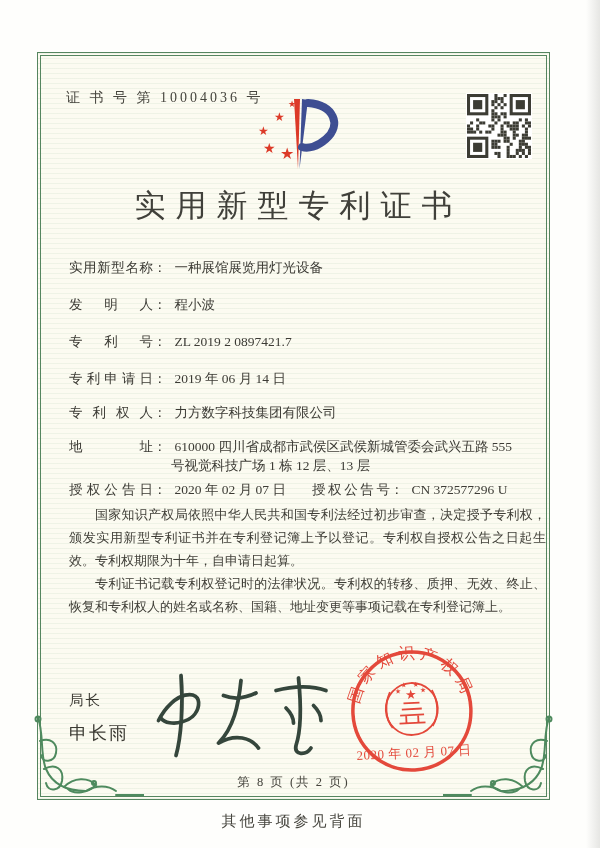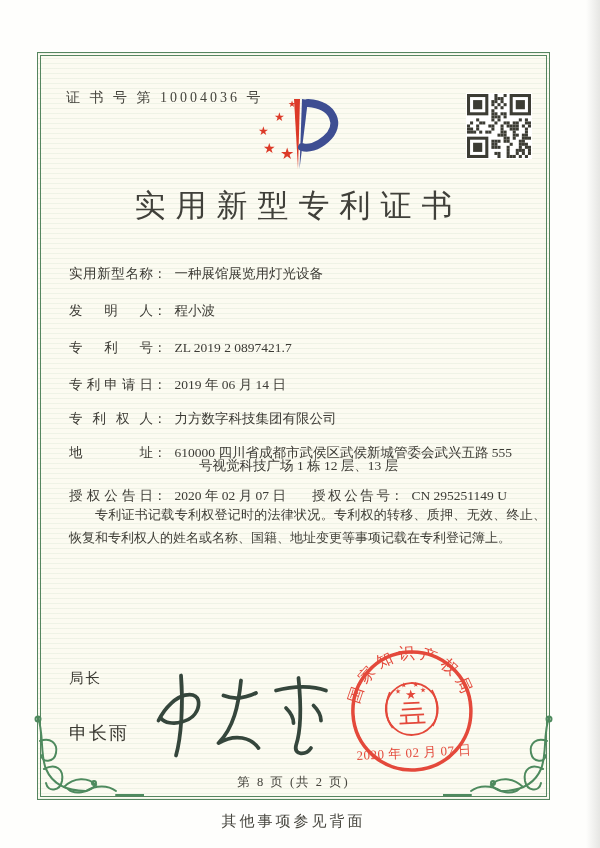--- a/index.html
+++ b/index.html
@@ -22,40 +22,40 @@
   .frame::before { content:""; position:absolute; inset:2px; border:1px solid #55855f; pointer-events:none; }
 
   .cert-no { position:absolute; left:28px; top:36px; font-size:14px; letter-spacing:3px; color:#46453e; }
 
   .logo { position:absolute; left:200px; top:38px; width:110px; height:88px; }
   .qr   { position:absolute; left:428px; top:40px; width:66px; height:66px; background:#fff; padding:1px; }
 
   .title { position:absolute; left:0; top:132px; width:100%; text-align:center;
     font-size:31px; font-weight:400; letter-spacing:10px; color:#40403a; text-indent:10px; }
 
-  .frow { position:absolute; left:31px; font-size:13.5px; color:#3c3b35; white-space:nowrap;margin-top:6px; }
+  .frow { position:absolute; left:31px; font-size:13.5px; color:#3c3b35; white-space:nowrap; }
   .flabel { display:inline-block; width:84px; text-align:justify; text-align-last:justify; vertical-align:top; }
   .fcolon { display:inline-block; margin-right:8px; }
   .fvalue { display:inline-block; }
   .frow-name    { top:206px; }
   .frow-inv     { top:243px; }
   .frow-patno   { top:280px; }
   .frow-filed   { top:317px; }
   .frow-owner   { top:351px; }
   .frow-addr    { top:385px; }
-  .addr-line2   { position:absolute; left:133px; top:404px; font-size:13.5px; white-space:nowrap;margin-left:28px; }
+  .addr-line2   { position:absolute; left:133px; top:404px; font-size:13.5px; white-space:nowrap; }
   .frow-grant   { top:428px; }
   .grant2 { margin-left:26px; }
   .grant2 .flabel { width:78px; }
 
   .paras { position:absolute; left:31px; top:450px; width:477px;
     font-size:13px; line-height:23px; text-align:justify; color:#3f3e37; }
   .paras p { text-indent:2em; }
 
-  .sig-role { position:absolute; left:31px; top:616px; font-size:14.5px; letter-spacing:2px; color:#3b3a33; }
+  .sig-role { position:absolute; left:31px; top:638px; font-size:14.5px; letter-spacing:2px; color:#3b3a33; }
   .sig-name { position:absolute; left:31px; top:668px; font-size:18px; letter-spacing:2px; color:#3b3a33; }
   .sig-autograph { position:absolute; left:98px; top:615px; width:200px; height:100px; }
 
   .seal { position:absolute; left:306px; top:592px; width:136px; height:136px;
     opacity:0.92; transform:rotate(-3deg); }
 
   .page-no { position:absolute; left:0; top:721px; width:100%; text-align:center;
     font-size:12.5px; letter-spacing:2px; color:#45443d; }
 
   .ornament { position:absolute; width:112px; height:92px; bottom:-8px; }
@@ -229,24 +229,25 @@
     <span class="flabel">专利申请日</span><span class="fcolon">：</span><span class="fvalue">2019 年 06 月 14 日</span>
   </div>
   <div class="frow frow-owner">
     <span class="flabel">专利权人</span><span class="fcolon">：</span><span class="fvalue">力方数字科技集团有限公司</span>
   </div>
   <div class="frow frow-addr">
     <span class="flabel">地址</span><span class="fcolon">：</span><span class="fvalue">610000 四川省成都市武侯区武侯新城管委会武兴五路 555</span>
   </div>
   <div class="addr-line2">号视觉科技广场 1 栋 12 层、13 层</div>
   <div class="frow frow-grant">
-    <span><span class="flabel">授权公告日</span><span class="fcolon">：</span><span class="fvalue">2020 年 02 月 07 日</span></span><span class="grant2"><span class="flabel">授权公告号</span><span class="fcolon">：</span><span class="fvalue">CN 295251149 U</span></span>
+    <span><span class="flabel">授权公告日</span><span class="fcolon">：</span><span class="fvalue">2020 年 02 月 07 日</span></span><span class="grant2"><span class="flabel">授权公告号</span><span class="fcolon">：</span><span class="fvalue">CN 372577296 U</span></span>
   </div>
 
   <div class="paras">
+    <p>国家知识产权局依照中华人民共和国专利法经过初步审查，决定授予专利权，颁发实用新型专利证书并在专利登记簿上予以登记。专利权自授权公告之日起生效。专利权期限为十年，自申请日起算。</p>
     <p>专利证书记载专利权登记时的法律状况。专利权的转移、质押、无效、终止、恢复和专利权人的姓名或名称、国籍、地址变更等事项记载在专利登记簿上。</p>
   </div>
 
   <div class="sig-role">局长</div>
   <div class="sig-name">申长雨</div>
   <svg class="sig-autograph" viewBox="0 0 160 80" aria-hidden="true">
     <g fill="none" stroke="#35463c" stroke-width="3" stroke-linecap="round" stroke-linejoin="round">
       <path d="M18,42 C30,18 52,16 50,30 C48,44 26,48 20,40"></path>
       <path d="M36,6 C38,30 36,56 32,70"></path>
       <path d="M70,22 C80,26 88,24 96,20"></path>

